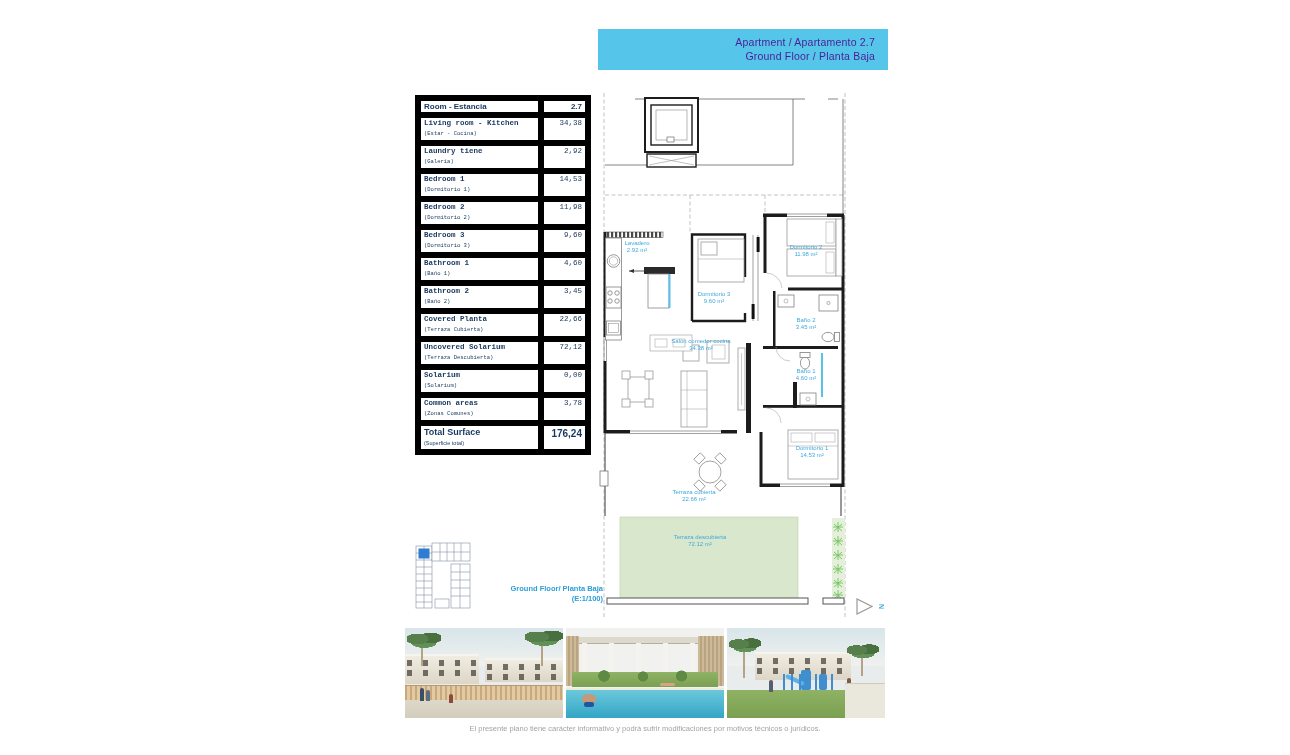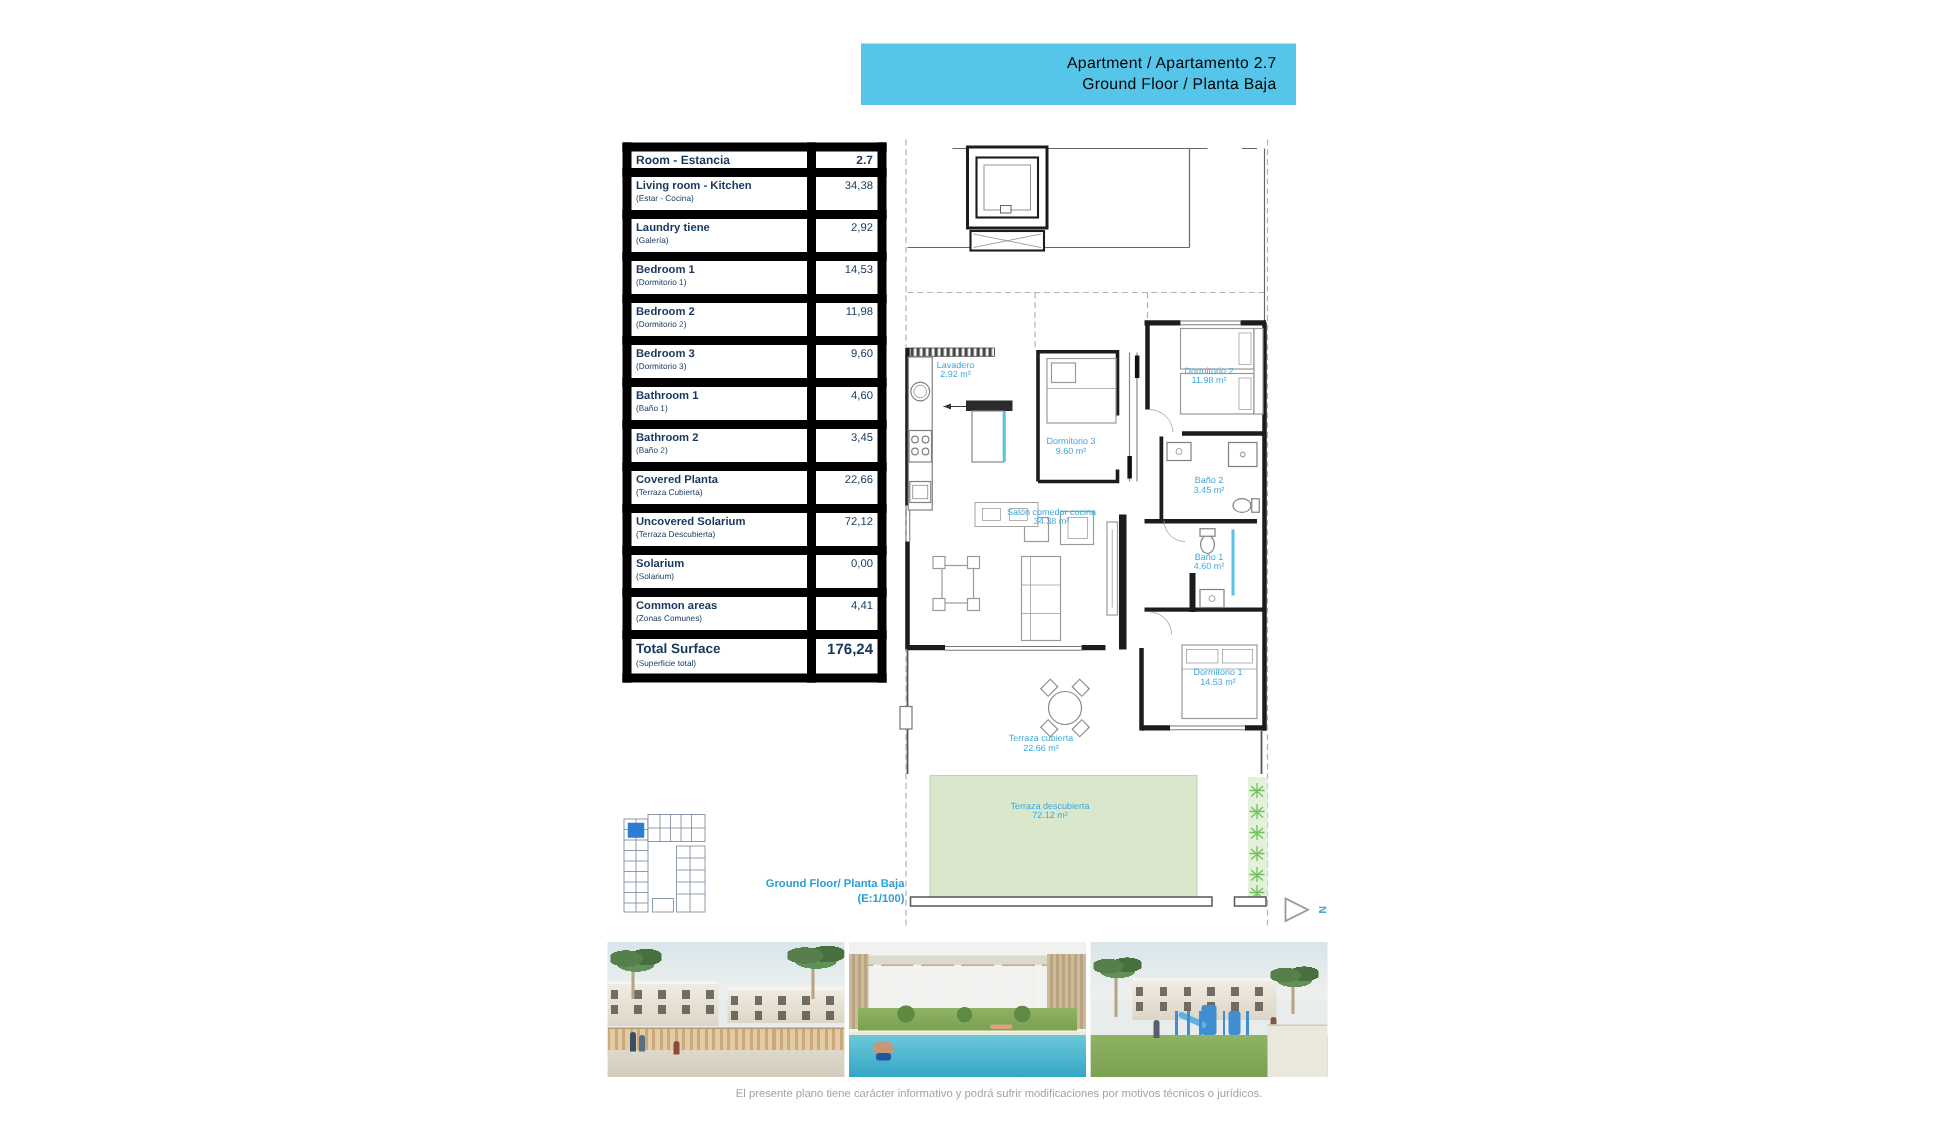--- a/index.html
+++ b/index.html
@@ -1,32 +1,32 @@
 <!DOCTYPE html>
 <html><head>
 <meta charset="utf-8">
 <style>
   html,body{margin:0;padding:0;background:#fff;}
   body{width:1290px;height:755px;overflow:hidden;font-family:"Liberation Sans",sans-serif;}
   .page{position:relative;width:1290px;height:755px;background:#fff;}
 
   
-  .banner{position:absolute;left:574px;top:29px;width:290px;height:41px;background:#55c6ea;
-          color:#000000;text-align:right;padding:7px 13px 0 0;box-sizing:border-box;}
+  .banner{position:absolute;left:598px;top:29px;width:290px;height:41px;background:#55c6ea;
+          color:#4c1d95;text-align:right;padding:7px 13px 0 0;box-sizing:border-box;}
   .banner .line{font-size:10.5px;line-height:13.5px;letter-spacing:.2px;}
 
   
   .areas-wrap{position:absolute;left:415px;top:95px;}
   table.areas{border-collapse:collapse;table-layout:fixed;width:152px;}
   table.areas td{border:6px solid #000000;padding:1px 3px;vertical-align:top;overflow:hidden;}
   td.lab{width:111px;}
   td.val{width:35px;text-align:right;}
   .hdr .nm{font-size:8px;font-weight:bold;color:#17375e;line-height:9px;}
   .hdr td.val{font-size:8px;font-weight:bold;color:#17375e;}
-  .rrow td{height:20px;}
+  .rrow td{height:20px;font-family:Liberation Mono, monospace;}
   .nm{font-size:7.5px;font-weight:bold;color:#17375e;line-height:9px;white-space:nowrap;}
   .sb{font-size:5.5px;color:#17375e;line-height:7px;margin-top:2px;white-space:nowrap;}
   .vl{font-size:7.5px;color:#17375e;line-height:9px;}
   .trow td{height:21px;}
   .trow .nm{font-size:9px;line-height:11px;}
   .trow .vl{font-size:10px;font-weight:bold;line-height:14px;}
 
   
   .plan-svg{position:absolute;left:595px;top:85px;}
   .keyplan-svg{position:absolute;left:413px;top:538px;}
@@ -58,21 +58,21 @@
   .roof{background:#ded9cd;border-bottom:1px solid #b5af9f;}
   .interior{background:linear-gradient(#a7b1a3,#94a091);
         background-image:repeating-linear-gradient(90deg,#f4f3ef 0 5px,rgba(0,0,0,0) 5px 27px);}
   .slats{background:repeating-linear-gradient(90deg,#cdbb98 0 2px,#b9a382 2px 4px);}
   .pg-post{background:repeating-linear-gradient(90deg,#3e8ed0 0 2px,rgba(0,0,0,0) 2px 8px);}
   .pg-tower{background:#3e8ed0;border-radius:2px;}
   .pg-slide{background:#5fb0e4;transform:rotate(25deg);border-radius:2px;}
   .wall-r{background:#eae7dd;border-top:1px solid #cfcabb;}
 
   
-  .disclaimer{position:absolute;left:426px;top:724px;width:480px;text-align:center;
+  .disclaimer{position:absolute;left:405px;top:724px;width:480px;text-align:center;
               color:#a3a3a3;font-size:7.5px;}
 </style>
 </head>
 <body>
 
 <div class="page">
 
   <div class="banner">
     <div class="line">Apartment / Apartamento 2.7</div>
     <div class="line">Ground Floor / Planta Baja</div>
@@ -176,21 +176,21 @@
         <td class="val">
               <div class="vl">0,00</div>
             </td>
       </tr>
       <tr class="rrow">
         <td class="lab">
               <div class="nm">Common areas</div>
               <div class="sb">(Zonas Comunes)</div>
             </td>
         <td class="val">
-              <div class="vl">4,41</div>
+              <div class="vl">3,78</div>
             </td>
       </tr>
       <tr class="trow">
         <td class="lab">
               <div class="nm">Total Surface</div>
               <div class="sb">(Superficie total)</div>
             </td>
         <td class="val">
               <div class="vl">176,24</div>
             </td>

